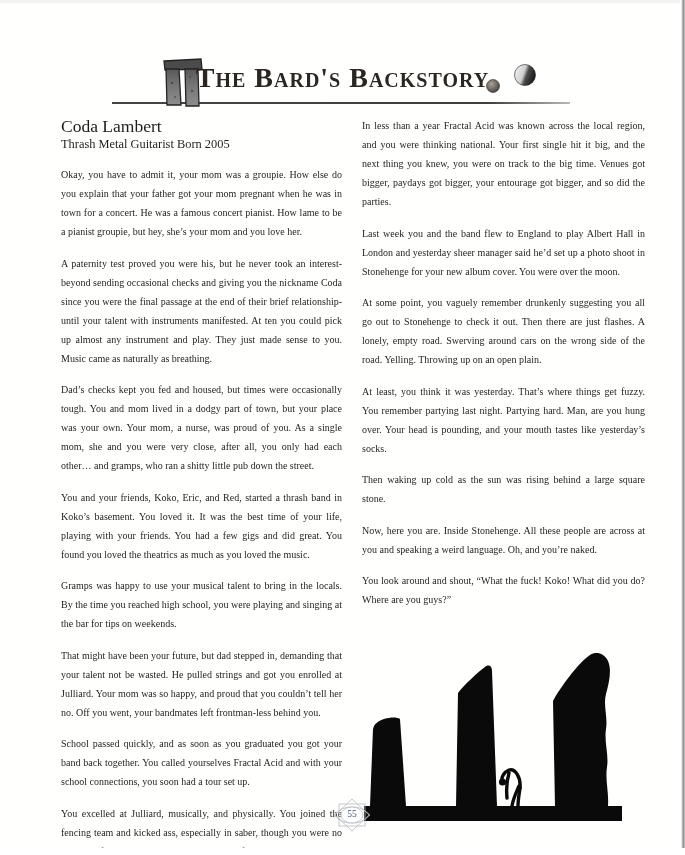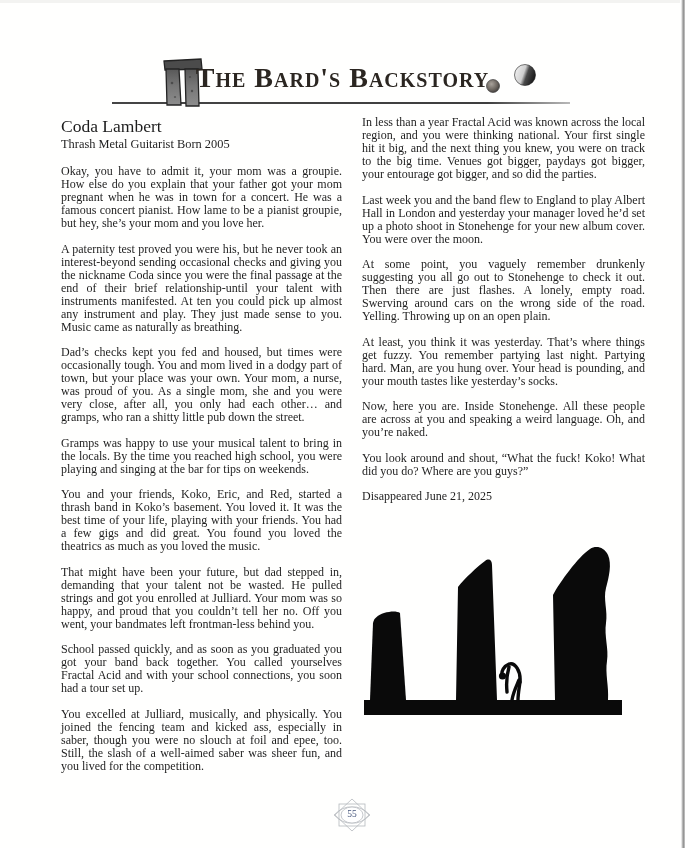--- a/index.html
+++ b/index.html
@@ -27,21 +27,21 @@
   }
   .moons { position:absolute; left:479px; top:60px; width:64px; height:38px; }
 
   
   .col { position:absolute; top:116px; }
   .col-left  { left:61px;  width:281px; }
   .col-right { left:362px; width:283px; }
   .char-name  { margin:0; font-size:17.5px; font-weight:400; line-height:21px; color:#1d1d1d; }
   .char-class { margin:0 0 13px 0; font-size:12.4px; font-weight:400; line-height:15px; }
   .body-text {
-    margin:0 0 12.5px 0; font-size:12px; line-height:13px;
+    margin:0 0 12.5px 0; font-size:10px; line-height:19px;
     text-align:justify; color:#1e1e1e;
   }
   .body-text:last-child { margin-bottom:0; }
 
   
   .henge-wrap { margin-top:40px; margin-left:0px; width:262px; height:172px; }
 
   
   .page-num-box { position:absolute; left:332px; top:798px; width:40px; height:34px; }
   .page-num-box svg { position:absolute; left:0; top:0; }
@@ -95,35 +95,35 @@
       <circle cx="46" cy="15" r="10.5" fill="url(#lgMoon)" stroke="#1f1f1f" stroke-width="0.6"></circle>
     </svg>
   </div>
 
   <div class="col col-left">
     <h1 class="char-name">Coda Lambert</h1>
     <h2 class="char-class">Thrash Metal Guitarist Born 2005</h2>
     <p class="body-text">Okay, you have to admit it, your mom was a groupie. How else do you explain that your father got your mom pregnant when he was in town for a concert. He was a famous concert pianist. How lame to be a pianist groupie, but hey, she’s your mom and you love her.</p>
     <p class="body-text">A paternity test proved you were his, but he never took an interest-beyond sending occasional checks and giving you the nickname Coda since you were the final passage at the end of their brief relationship-until your talent with instruments manifested. At ten you could pick up almost any instrument and play. They just made sense to you. Music came as naturally as breathing.</p>
     <p class="body-text">Dad’s checks kept you fed and housed, but times were occasionally tough. You and mom lived in a dodgy part of town, but your place was your own. Your mom, a nurse, was proud of you. As a single mom, she and you were very close, after all, you only had each other… and gramps, who ran a shitty little pub down the street.</p>
+    <p class="body-text">You and your friends, Koko, Eric, and Red, started a thrash band in Koko’s basement. You loved it. It was the best time of your life, playing with your friends. You had a few gigs and did great. You found you loved the theatrics as much as you loved the music.</p>
     <p class="body-text">Gramps was happy to use your musical talent to bring in the locals. By the time you reached high school, you were playing and singing at the bar for tips on weekends.</p>
-    <p class="body-text">You and your friends, Koko, Eric, and Red, started a thrash band in Koko’s basement. You loved it. It was the best time of your life, playing with your friends. You had a few gigs and did great. You found you loved the theatrics as much as you loved the music.</p>
     <p class="body-text">That might have been your future, but dad stepped in, demanding that your talent not be wasted. He pulled strings and got you enrolled at Julliard. Your mom was so happy, and proud that you couldn’t tell her no. Off you went, your bandmates left frontman-less behind you.</p>
     <p class="body-text">School passed quickly, and as soon as you graduated you got your band back together. You called yourselves Fractal Acid and with your school connections, you soon had a tour set up.</p>
     <p class="body-text">You excelled at Julliard, musically, and physically. You joined the fencing team and kicked ass, especially in saber, though you were no slouch at foil and epee, too. Still, the slash of a well-aimed saber was sheer fun, and you lived for the competition.</p>
   </div>
 
   <div class="col col-right">
     <p class="body-text">In less than a year Fractal Acid was known across the local region, and you were thinking national. Your first single hit it big, and the next thing you knew, you were on track to the big time. Venues got bigger, paydays got bigger, your entourage got bigger, and so did the parties.</p>
-    <p class="body-text">Last week you and the band flew to England to play Albert Hall in London and yesterday your manager loved he’d set up a photo shoot in Stonehenge for your new album cover. You were over the moon.</p>
+    <p class="body-text">Last week you and the band flew to England to play Albert Hall in London and yesterday sheer manager said he’d set up a photo shoot in Stonehenge for your new album cover. You were over the moon.</p>
     <p class="body-text">At some point, you vaguely remember drunkenly suggesting you all go out to Stonehenge to check it out. Then there are just flashes. A lonely, empty road. Swerving around cars on the wrong side of the road. Yelling. Throwing up on an open plain.</p>
     <p class="body-text">At least, you think it was yesterday. That’s where things get fuzzy. You remember partying last night. Partying hard. Man, are you hung over. Your head is pounding, and your mouth tastes like yesterday’s socks.</p>
+    <p class="body-text">Then waking up cold as the sun was rising behind a large square stone.</p>
     <p class="body-text">Now, here you are. Inside Stonehenge. All these people are across at you and speaking a weird language. Oh, and you’re naked.</p>
     <p class="body-text">You look around and shout, “What the fuck!  Koko! What did you do? Where are you guys?”</p>
-    <p class="body-text">Disappeared June 21, 2025</p>
 
     <div class="henge-wrap">
       <svg viewBox="0 0 262 172" width="262" height="172">
         <g fill="#0a0a0a" stroke="none">
 
           <rect x="2" y="157" width="258" height="15"></rect>
 
           <path d="M11,80 C12,75 16,72 22,70 C29,68 35,68 38,70 L44,157 L8,157 Z"></path>
 
           <path d="M96,44 C102,36 116,23 123,18 C127,15 130,17 130,22 L135,157 L94,157 Z"></path>

